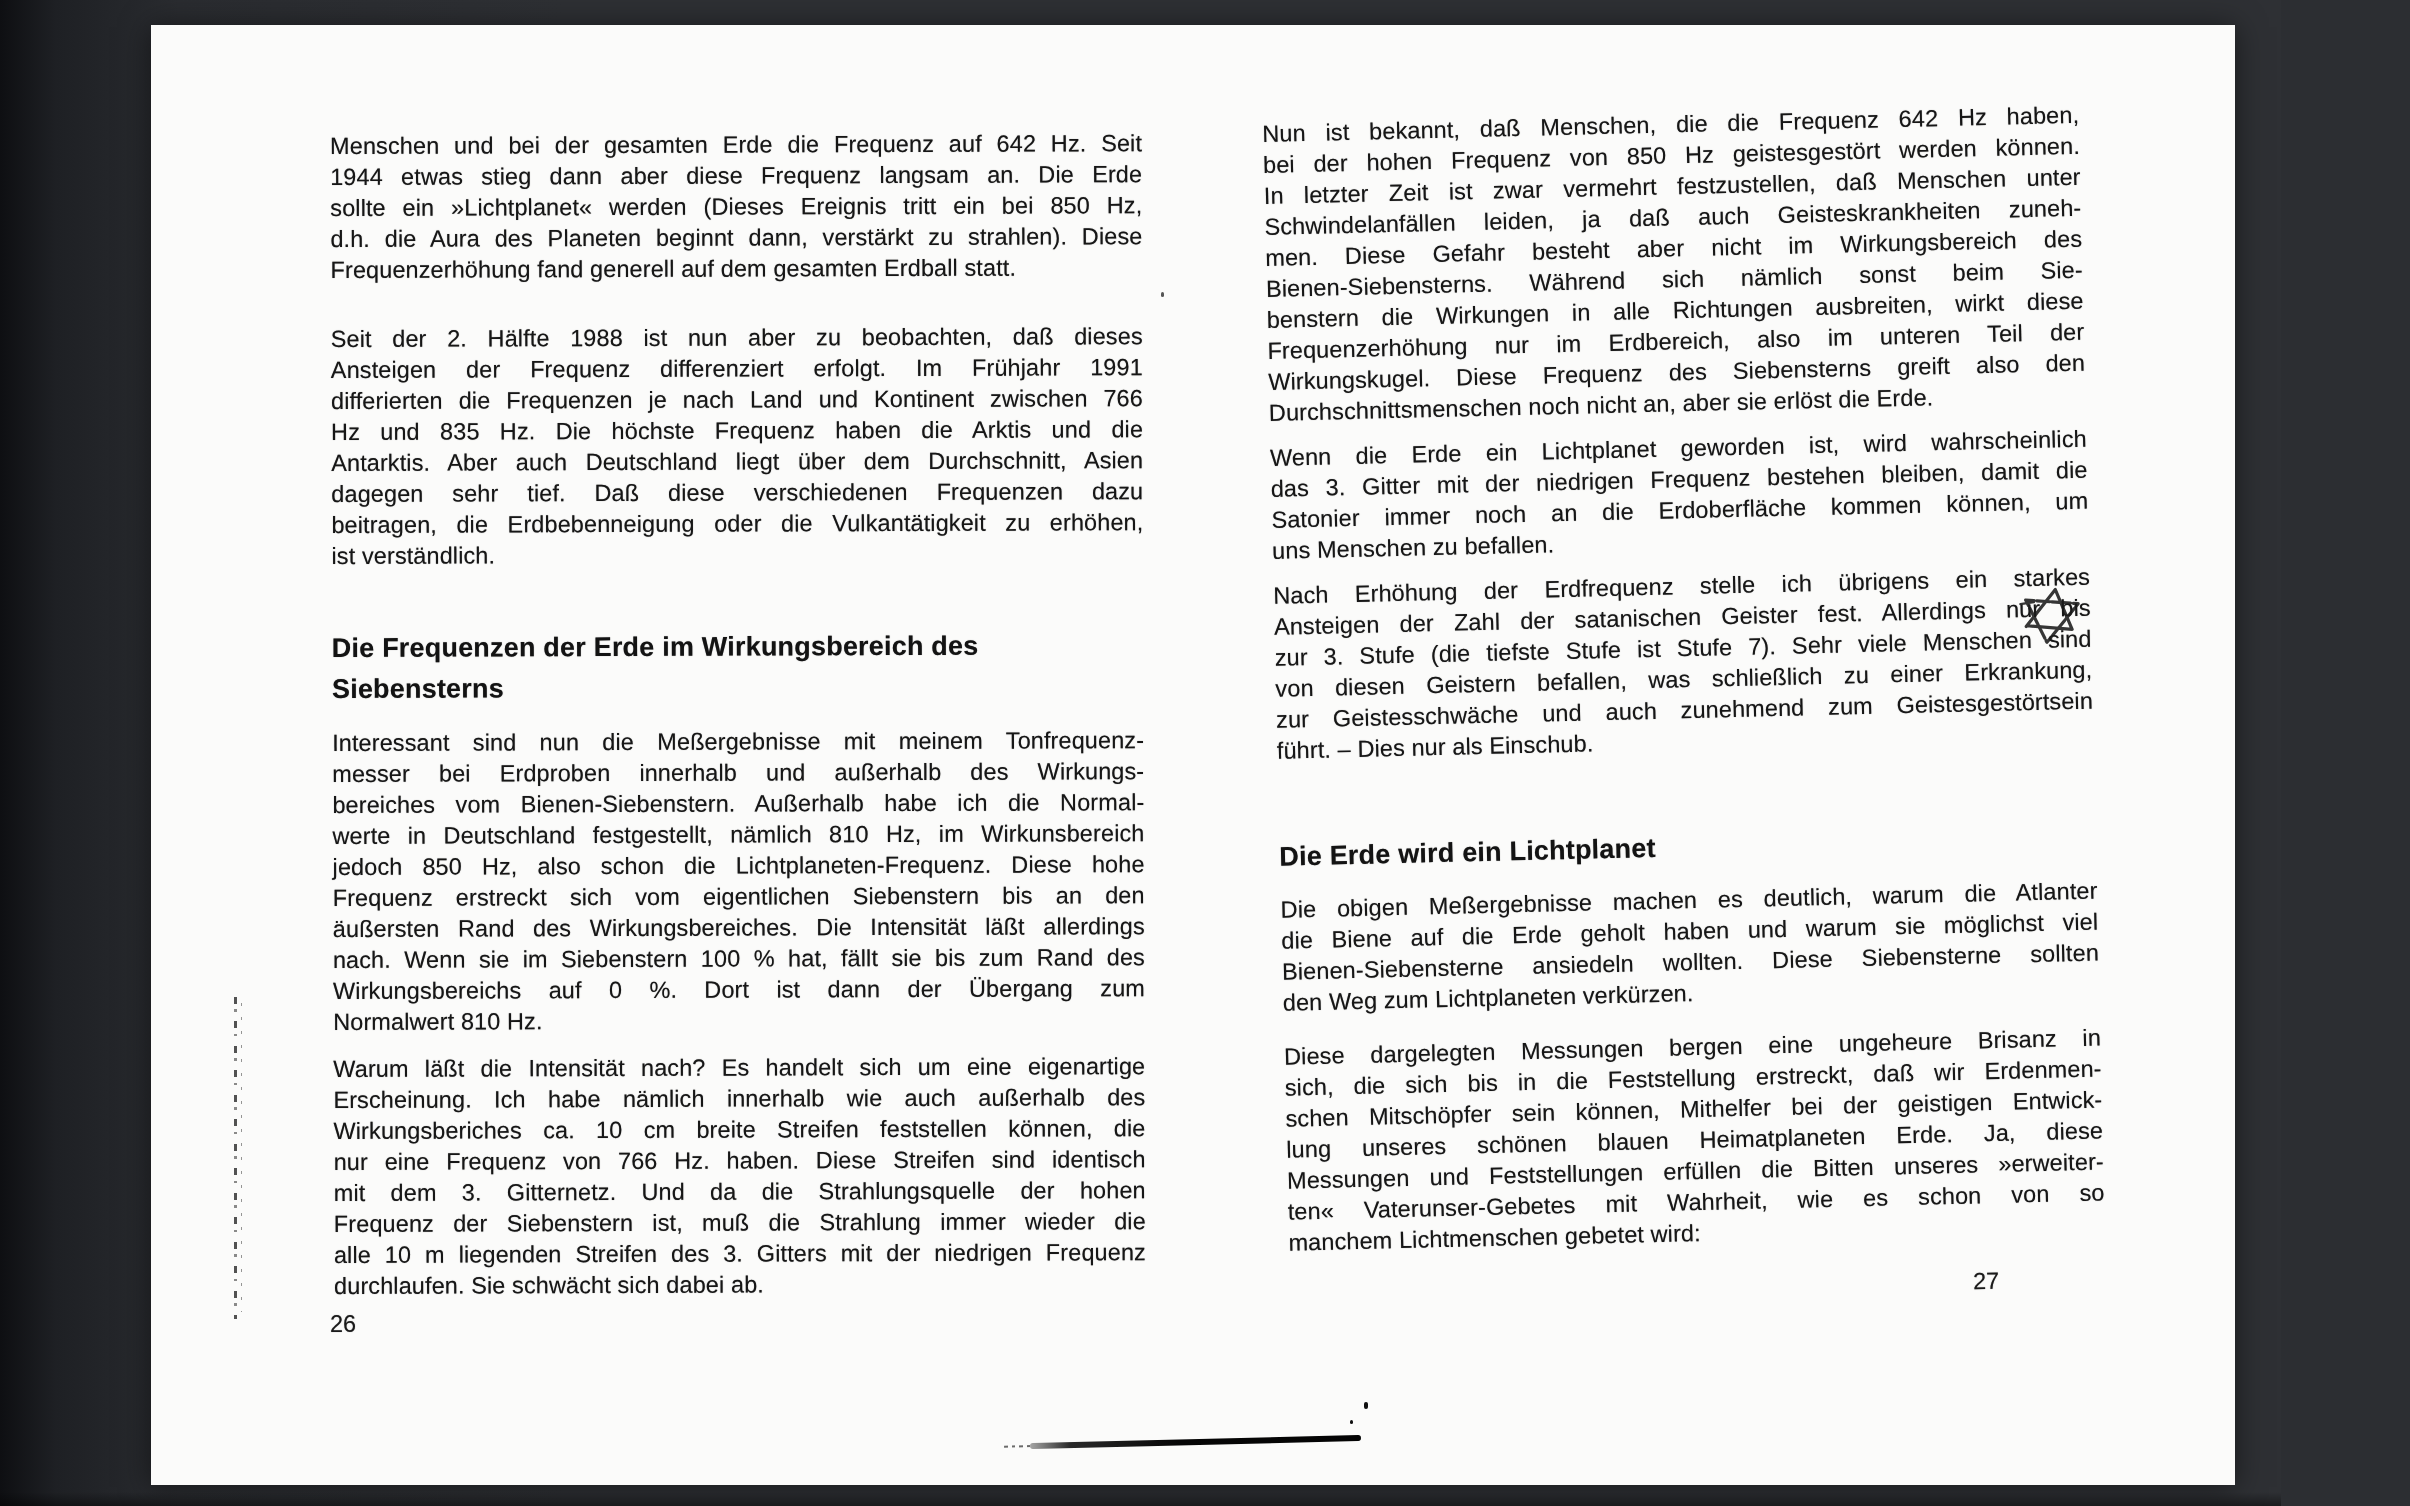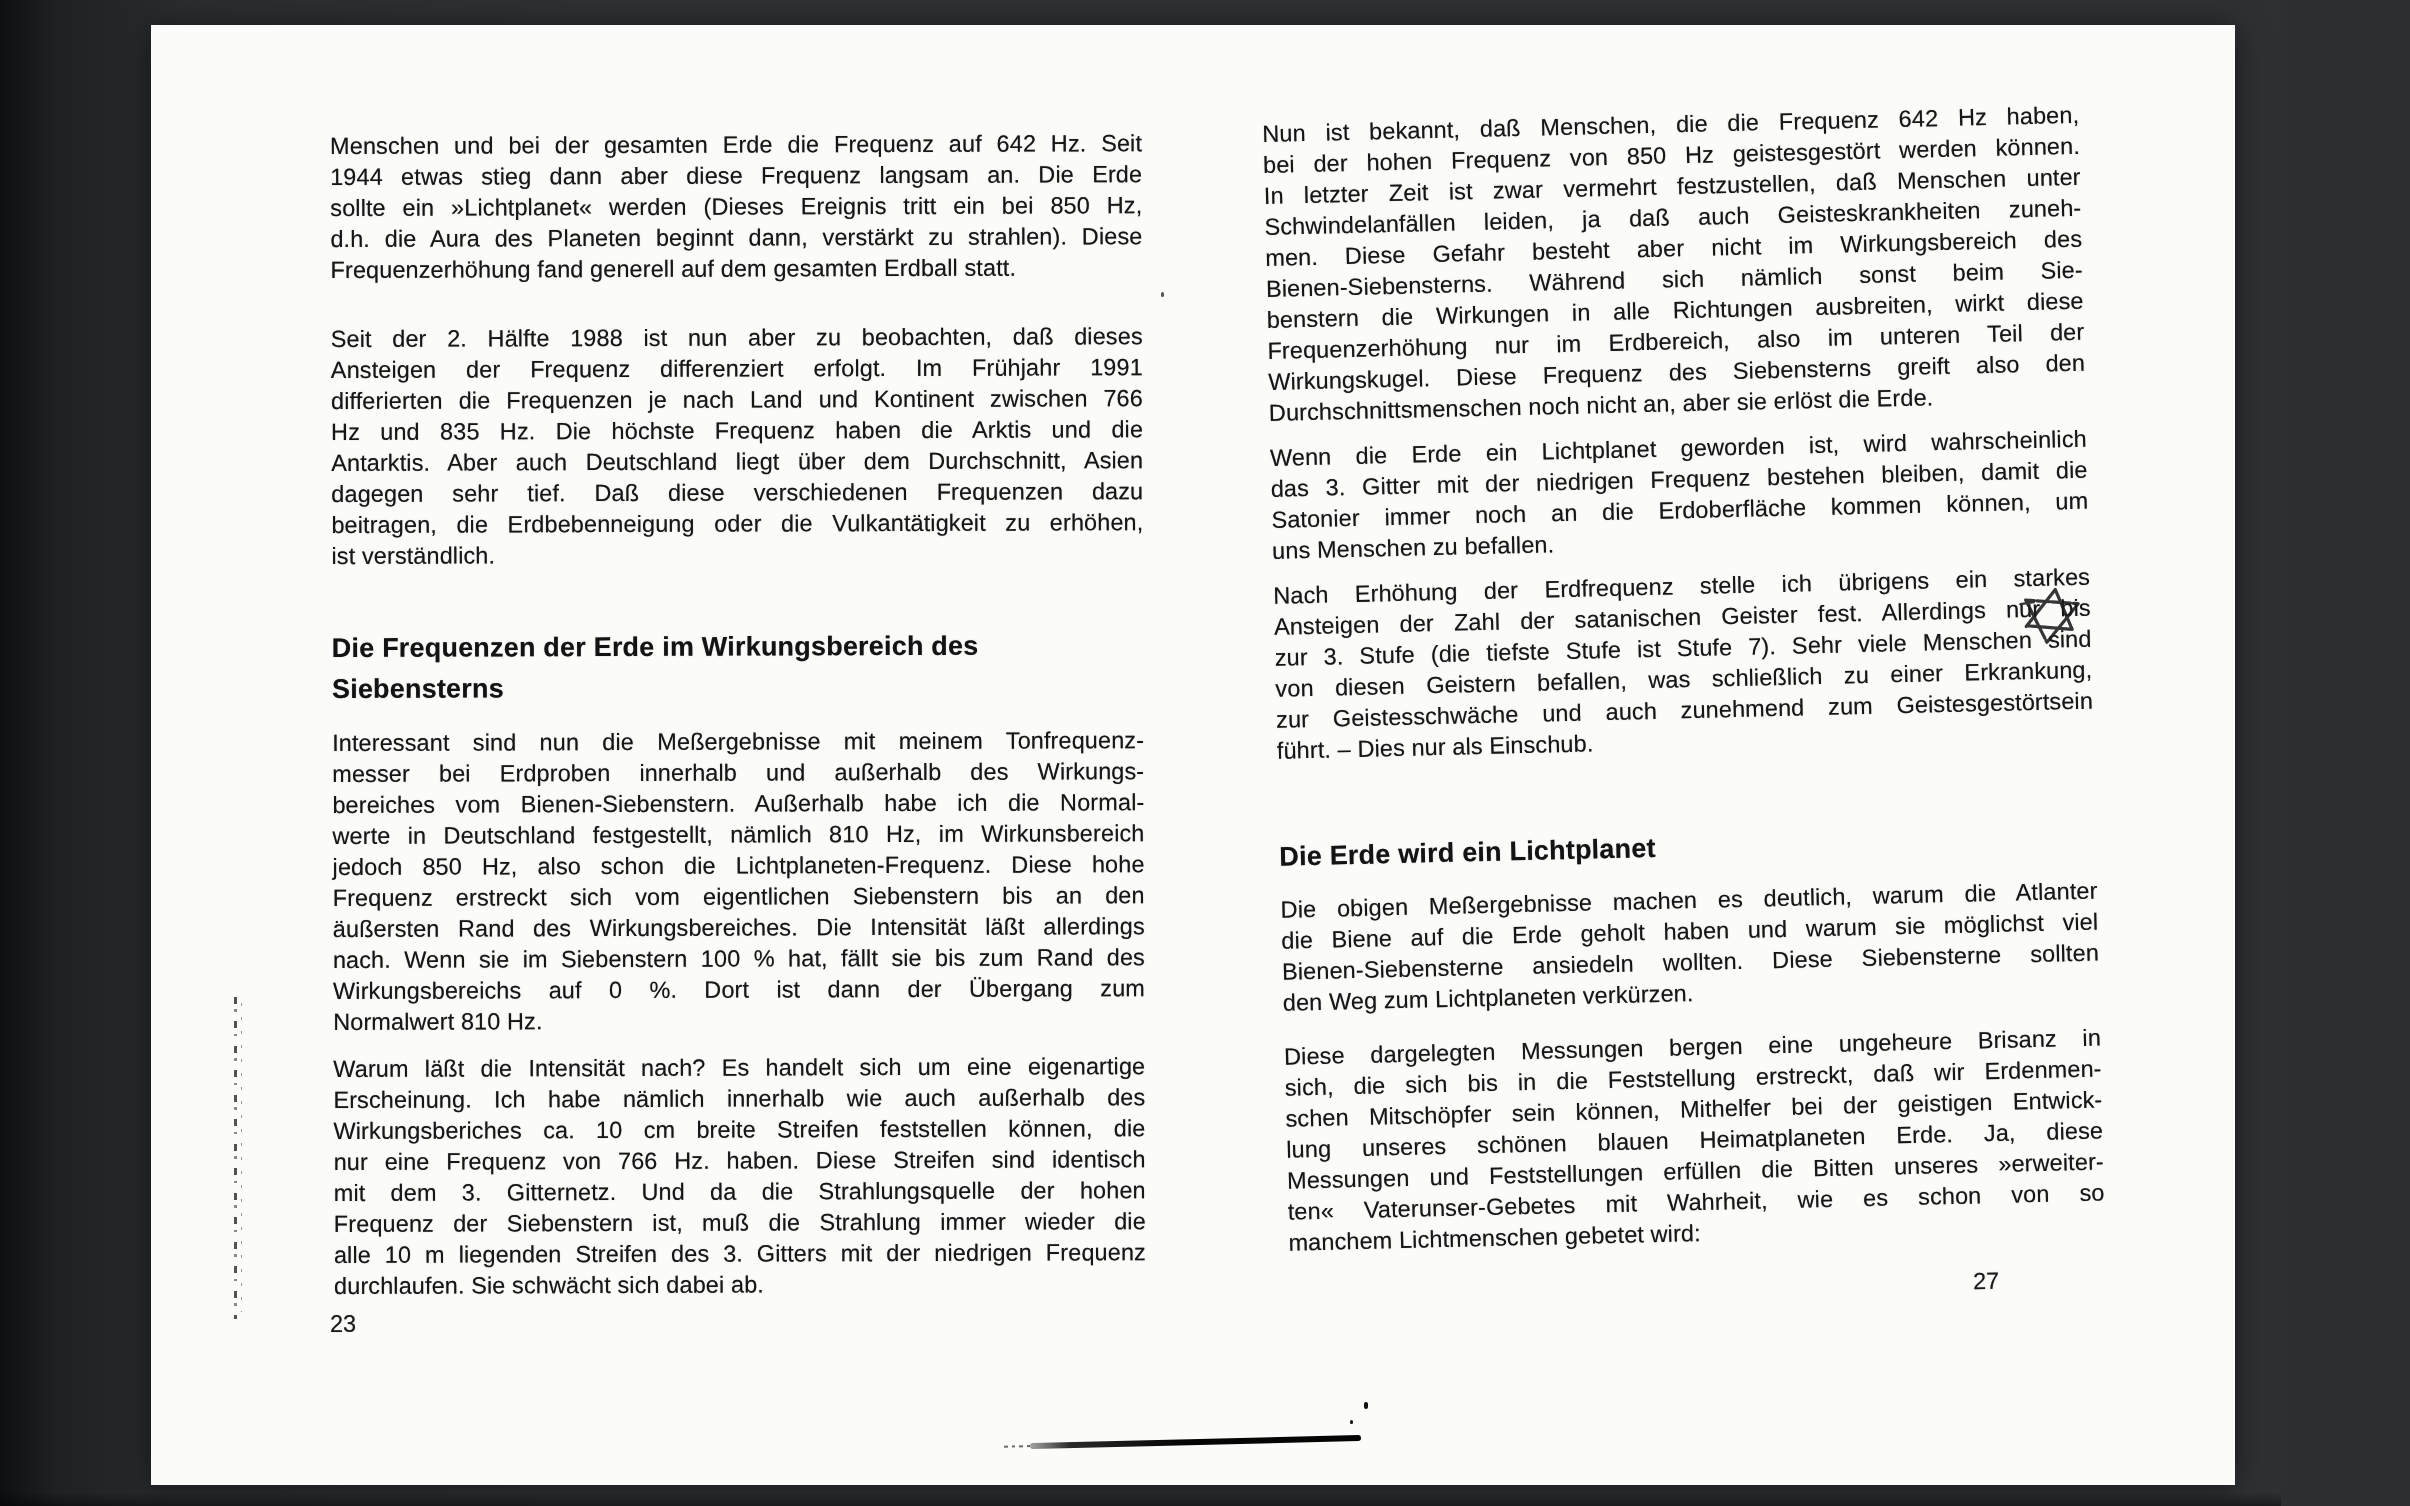--- a/index.html
+++ b/index.html
@@ -200,21 +200,21 @@
           <div class="line">Diese dargelegten Messungen bergen eine ungeheure Brisanz in</div>
           <div class="line">sich, die sich bis in die Feststellung erstreckt, daß wir Erdenmen-</div>
           <div class="line">schen Mitschöpfer sein können, Mithelfer bei der geistigen Entwick-</div>
           <div class="line">lung unseres schönen blauen Heimatplaneten Erde. Ja, diese</div>
           <div class="line">Messungen und Feststellungen erfüllen die Bitten unseres »erweiter-</div>
           <div class="line">ten« Vaterunser-Gebetes mit Wahrheit, wie es schon von so</div>
           <div class="line last">manchem Lichtmenschen gebetet wird:</div>
         </div>
       </div>
 
-    <div class="pagenum" id="pn-left">23</div>
+    <div class="pagenum" id="pn-left">26</div>
 
     <div class="pagenum" id="pn-right">27</div>
 
     <svg class="doodle" viewBox="0 0 74 80">
       <g fill="none" stroke="#1b1b1b" stroke-width="3.4" stroke-linejoin="round" stroke-linecap="round" transform="rotate(7 37 40)">
         <path d="M11,54 L37,11 L60,51 L12,53 Z"></path>
         <path d="M7,26 L63,23 L35,68 Z" stroke-dasharray="9,3,14,2,20,3"></path>
         <path d="M2,31 L16,27" stroke-width="2.6"></path>
       </g>
     </svg>

